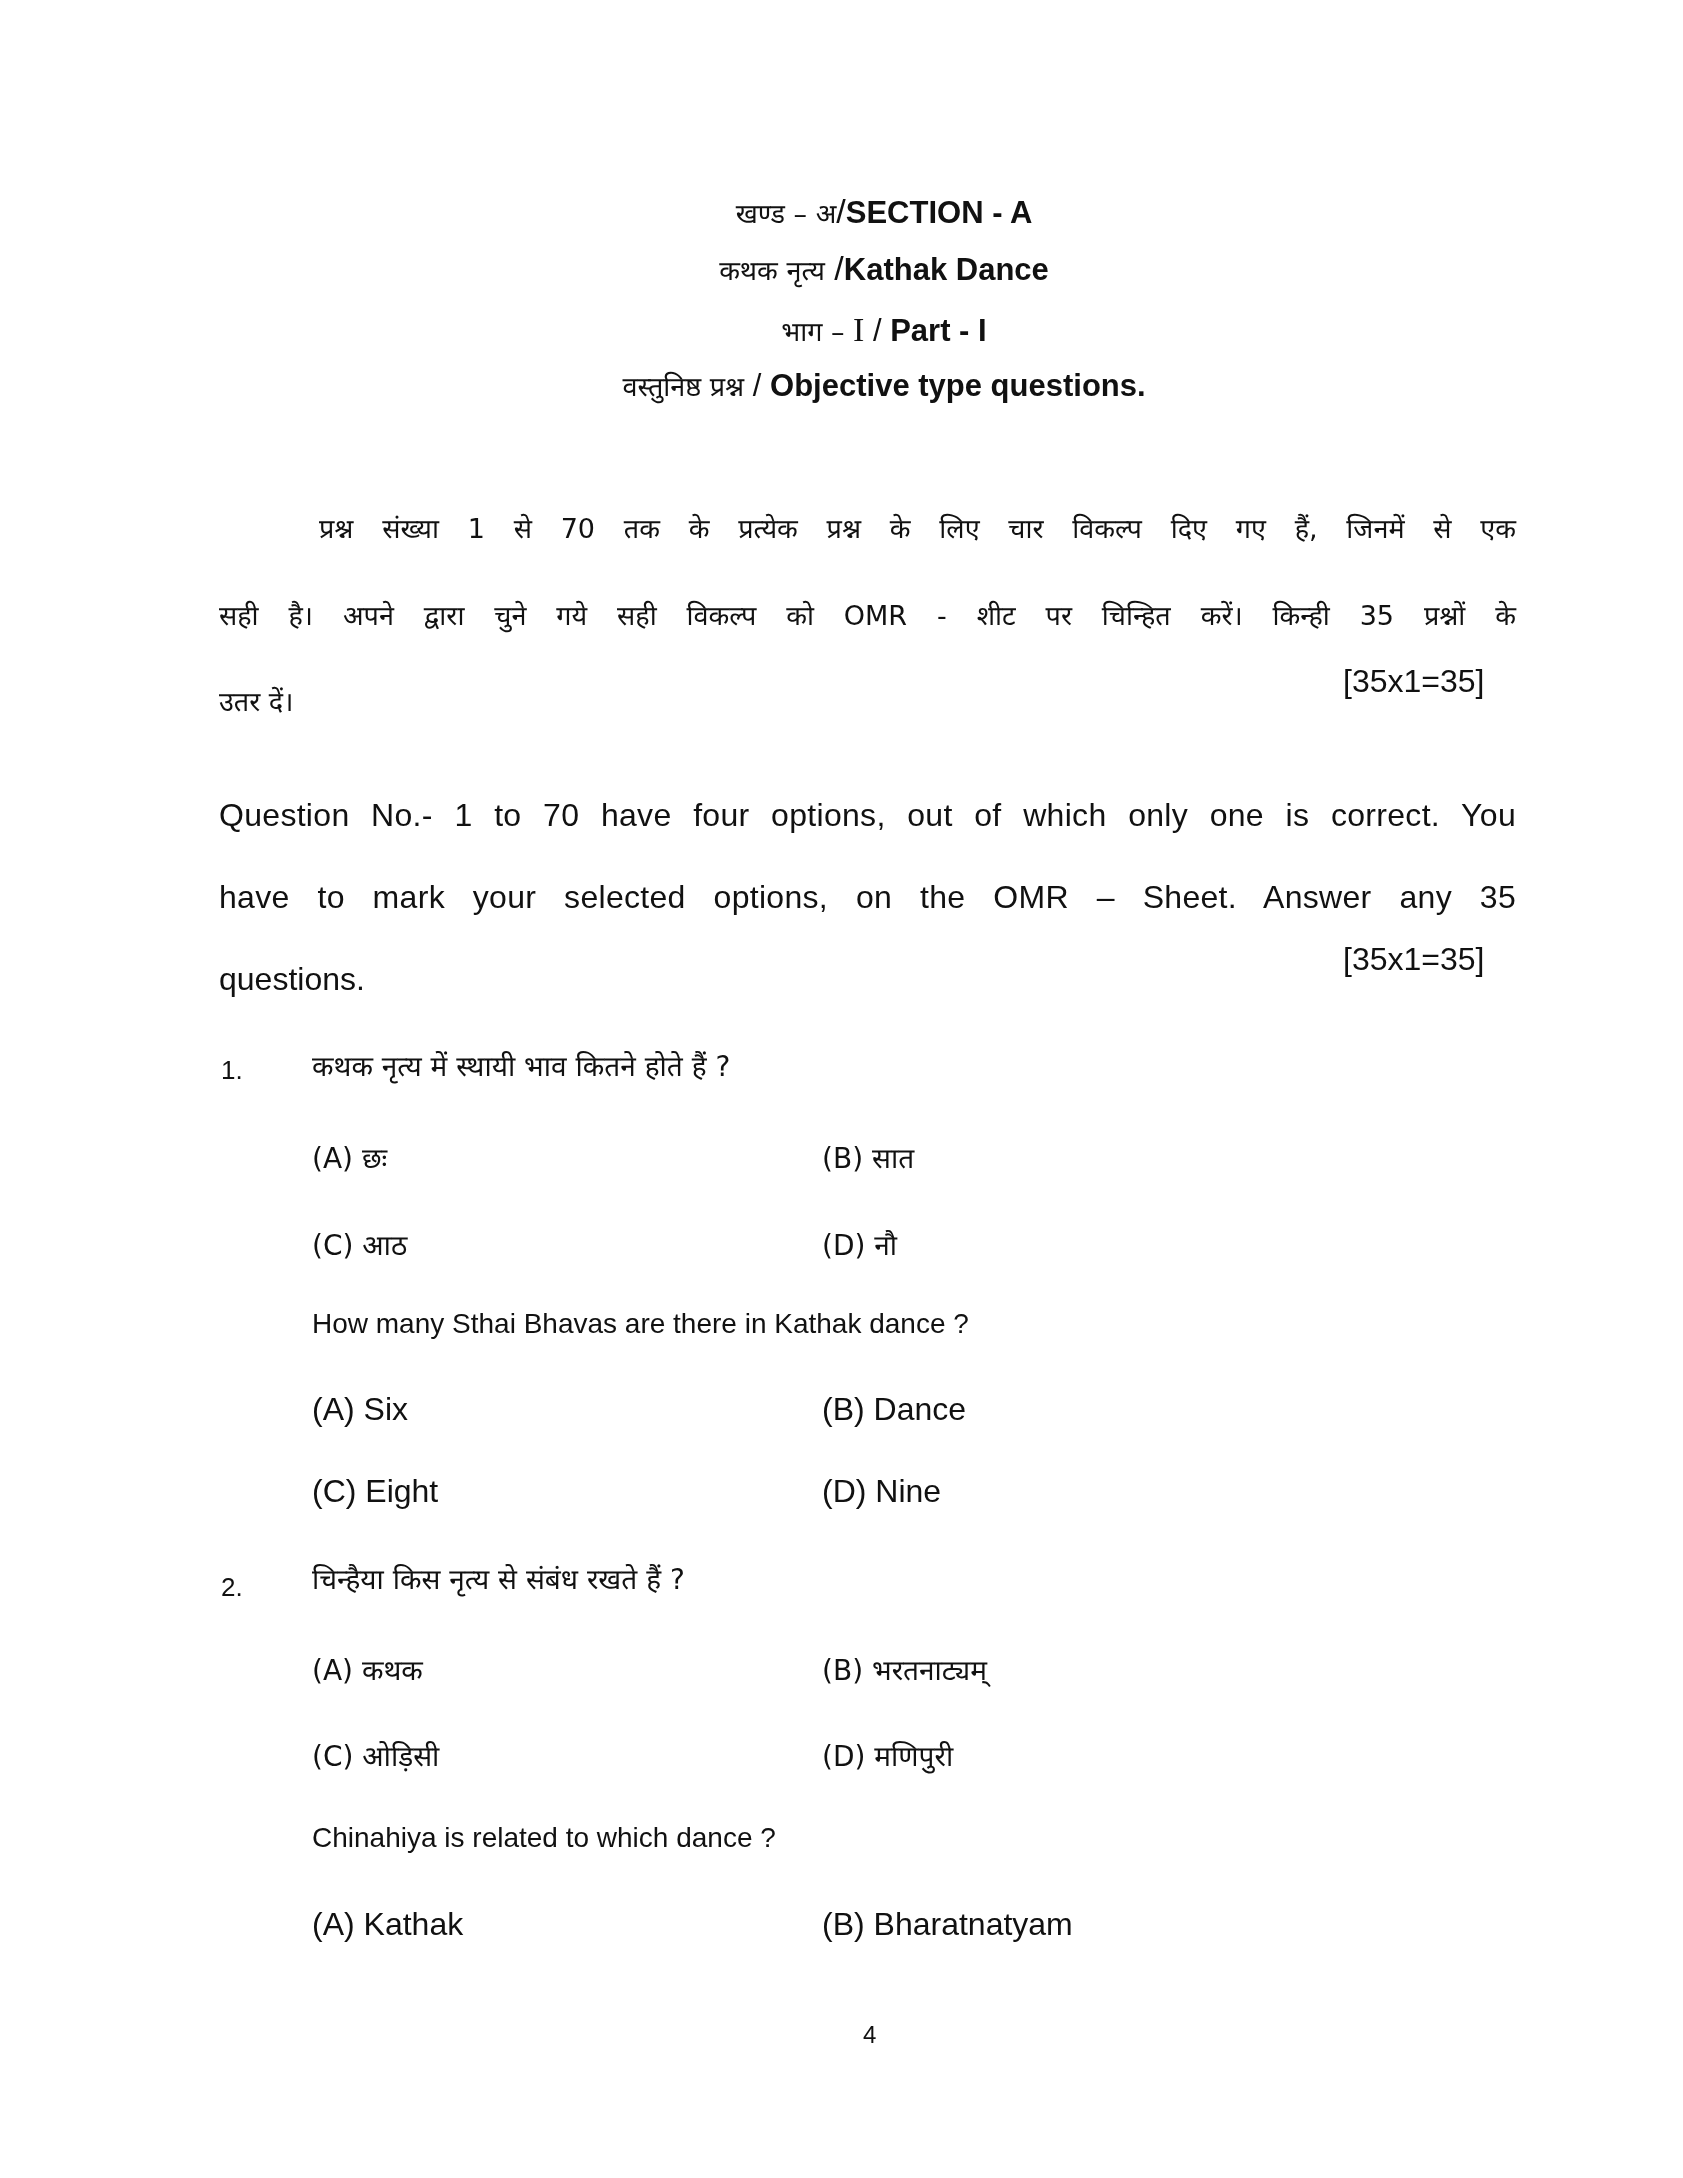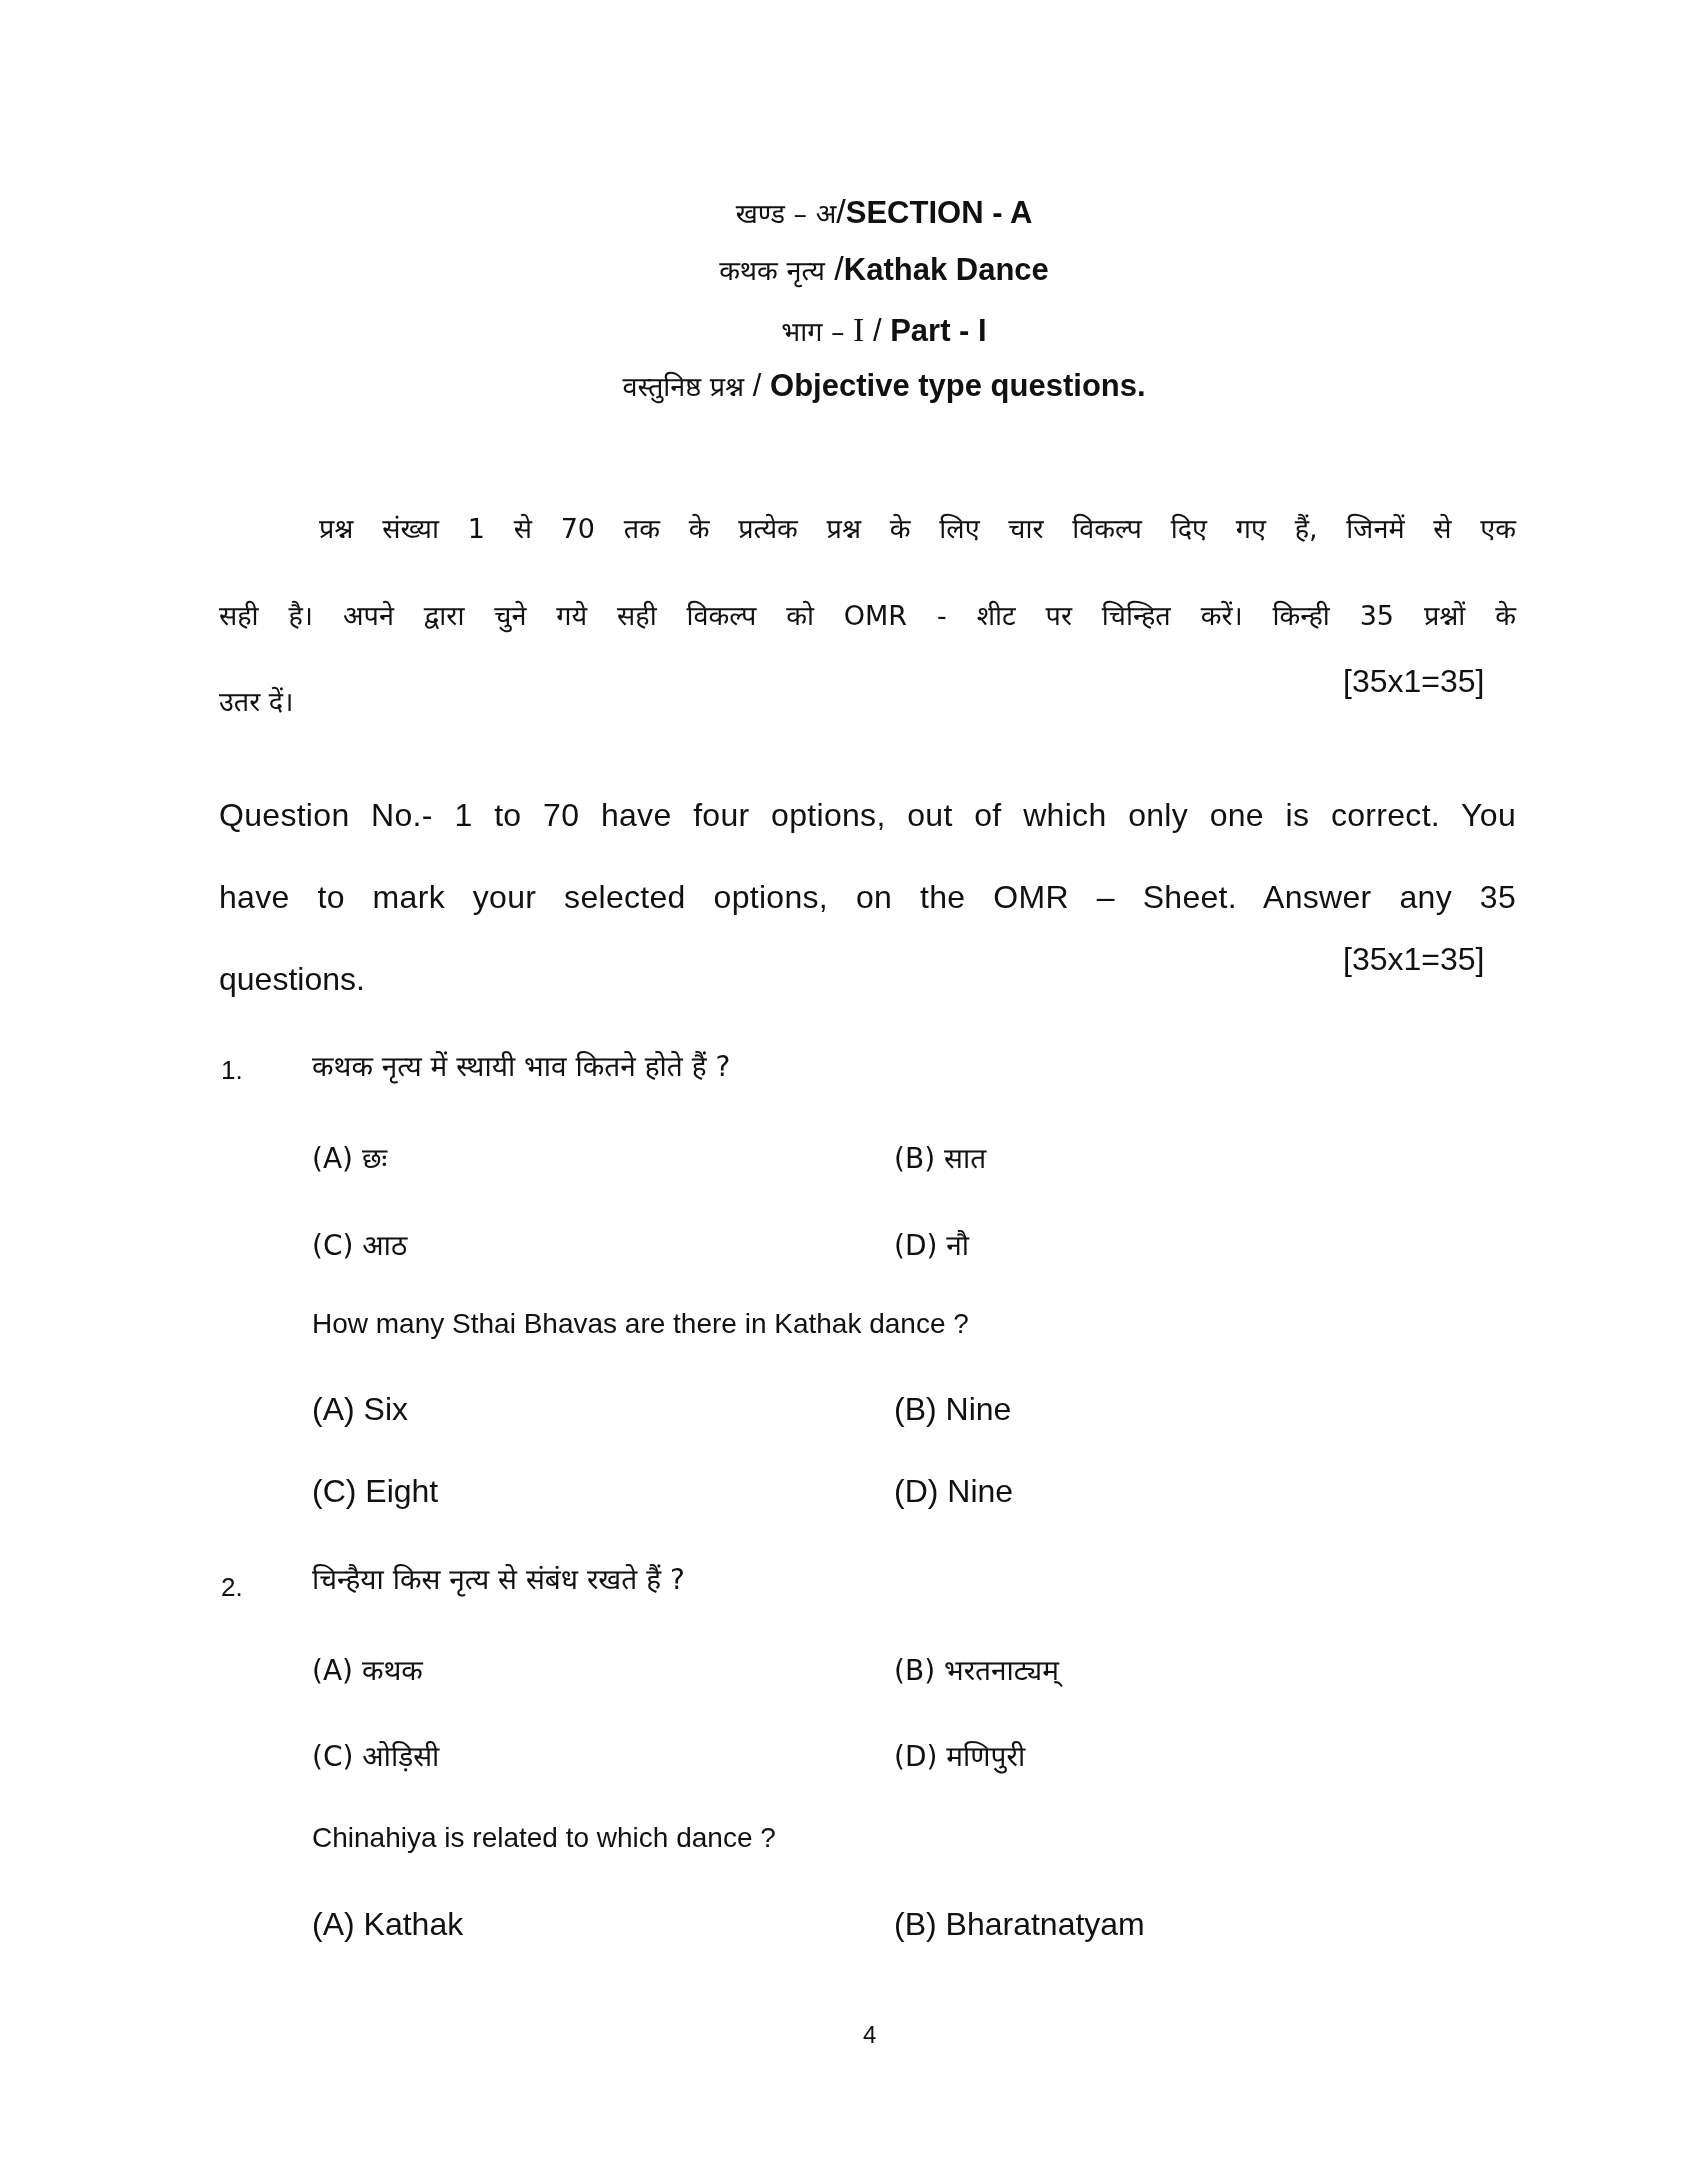--- a/index.html
+++ b/index.html
@@ -13,21 +13,21 @@
   .para { left: 219px; width: 1297px; font-size: 30px; margin-top: 20px; }
   .hi-para { font-family: "DejaVu Sans", sans-serif; font-size: 27px; text-align: justify; text-align-last: justify; }
   .en-para { font-size: 32px; text-align: justify; text-align-last: justify; letter-spacing: 0.3px; }
   .marks { font-size: 32px; left: 1343px; }
   .qnum { left: 221px; font-size: 26px; }
   .qtext-hi { left: 312px; font-family: "DejaVu Sans", sans-serif; font-size: 28px; }
   .qtext-en { left: 312px; font-size: 28px; }
   .opt { font-size: 32px; }
   .opt .hi { font-family: "DejaVu Sans", sans-serif; font-size: 28px; }
   .colA { left: 312px; text-align: right; }
-  .colB { left: 894px; }
+  .colB { left: 822px; }
   .pagenum { left: 863px; font-size: 24px; }
 </style>
 </head>
 <body>
 
 <div class="abs hdr" style="top:194px;">
   <span class="hi">खण्ड – अ</span><span style="font-size:34px;">/</span><span class="en">SECTION - A</span>
 </div>
 <div class="abs hdr" style="top:251px;">
   <span class="hi">कथक नृत्य</span><span style="font-size:34px;"> /</span><span class="en">Kathak Dance</span>
@@ -53,21 +53,21 @@
 <div class="abs qtext-hi" style="top:1053px;">कथक नृत्य में स्थायी भाव कितने होते हैं ?</div>
 
 <div class="abs opt colA" style="top:1141px;"><span class="hi">(A) छः</span></div>
 <div class="abs opt colB" style="top:1141px;"><span class="hi">(B) सात</span></div>
 <div class="abs opt colA" style="top:1228px;"><span class="hi">(C) आठ</span></div>
 <div class="abs opt colB" style="top:1228px;"><span class="hi">(D) नौ</span></div>
 
 <div class="abs qtext-en" style="top:1310px;">How many Sthai Bhavas are there in Kathak dance ?</div>
 
 <div class="abs opt colA" style="top:1393px;">(A) Six</div>
-<div class="abs opt colB" style="top:1393px;">(B) Nine</div>
+<div class="abs opt colB" style="top:1393px;">(B) Dance</div>
 <div class="abs opt colA" style="top:1475px;">(C) Eight</div>
 <div class="abs opt colB" style="top:1475px;">(D) Nine</div>
 
 <div class="abs qnum" style="top:1574px;">2.</div>
 <div class="abs qtext-hi" style="top:1566px;text-align:right;">चिन्हैया किस नृत्य से संबंध रखते हैं ?</div>
 
 <div class="abs opt colA" style="top:1653px;"><span class="hi">(A) कथक</span></div>
 <div class="abs opt colB" style="top:1653px;"><span class="hi">(B) भरतनाट्यम्</span></div>
 <div class="abs opt colA" style="top:1739px;"><span class="hi">(C) ओड़िसी</span></div>
 <div class="abs opt colB" style="top:1739px;"><span class="hi">(D) मणिपुरी</span></div>

